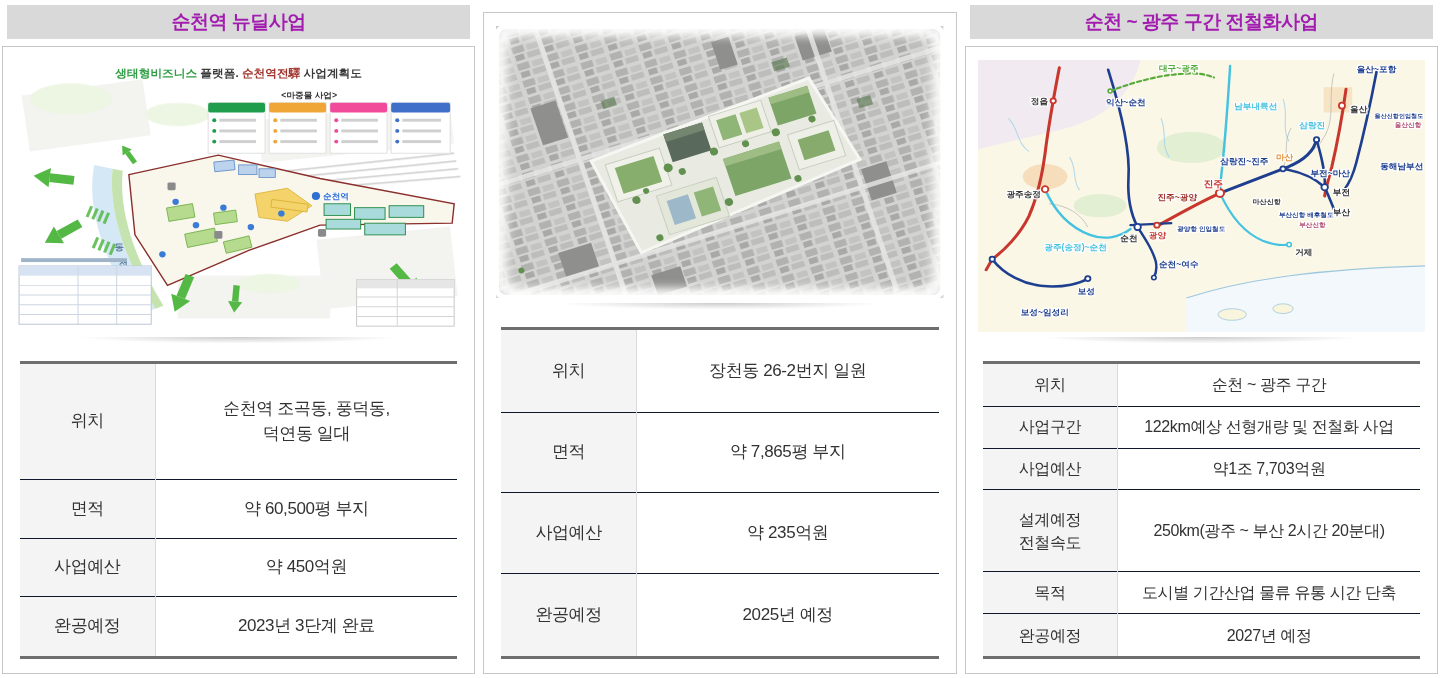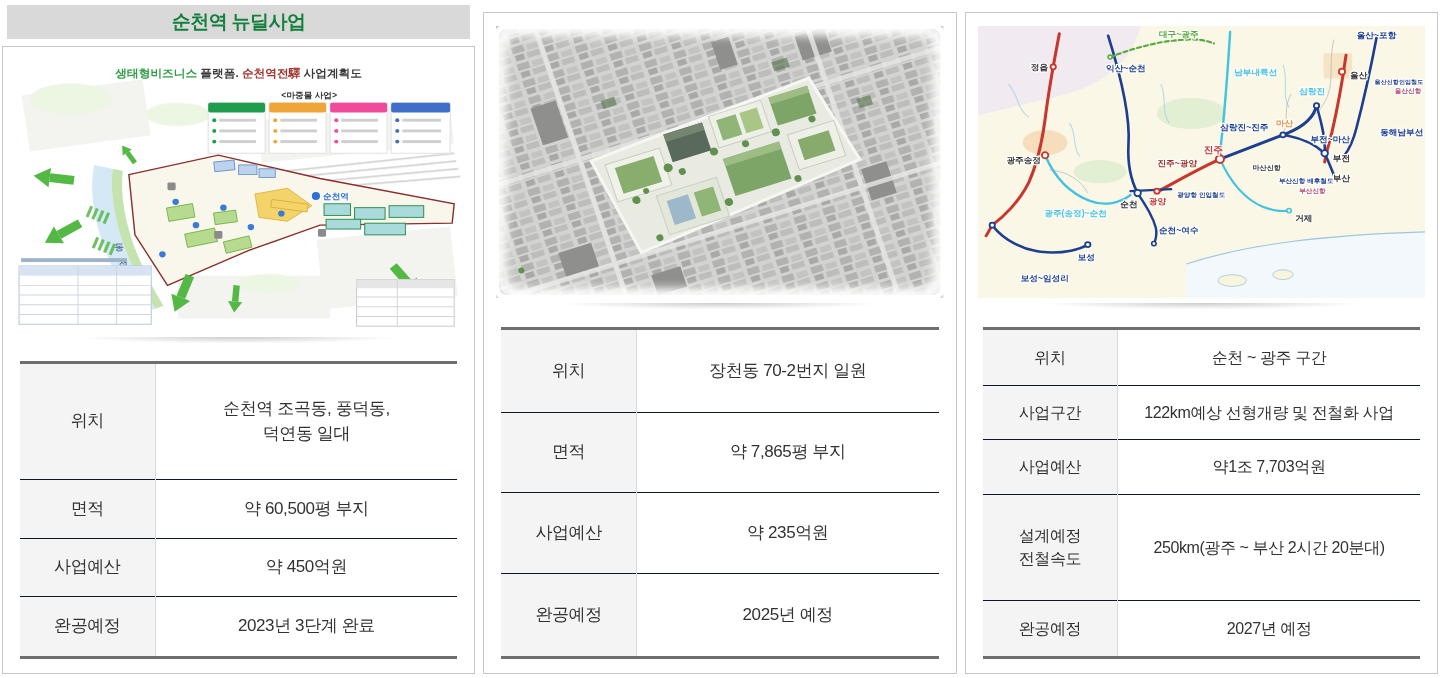--- a/index.html
+++ b/index.html
@@ -2,21 +2,21 @@
 <html><head>
 <meta charset="utf-8">
 <style>
   * { box-sizing: border-box; }
   html,body { margin:0; padding:0; background:#ffffff; }
   body { width:1440px; height:678px; font-family:"Liberation Sans","DejaVu Sans",sans-serif; }
   .cols { display:flex; gap:8px; padding:0 2px; width:100%; height:678px; }
   .panel { flex:1 1 0; display:flex; flex-direction:column; padding-top:5px; min-width:0; }
   .p-header { height:34px; flex:0 0 34px; background:#d9d9d9; border-radius:0; margin:0 5px;
               display:flex; align-items:center; justify-content:center;
-              font-size:19px; font-weight:700; color:#15803d; letter-spacing:-0.5px;font-family:Liberation Serif, serif; }
+              font-size:19px; font-weight:700; color:#a21caf; letter-spacing:-0.5px; }
   .p-body { flex:1 1 auto; border:1px solid #c6c6c6; margin:7px 0 4px; background:#fff;
             display:flex; flex-direction:column; padding:13px 12px 14px; min-height:0; }
   .img-wrap { height:272px; flex:0 0 272px; }
   svg.illus { width:100%; height:100%; display:block; }
   .img-shadow { height:9px; flex:0 0 9px; margin:5px 10px 0;
                 background:radial-gradient(ellipse 52% 100% at 50% 0%, rgba(110,110,110,0.35), rgba(110,110,110,0) 72%); }
   .tbl-wrap { flex:1 1 auto; margin:15px 5px 0; min-height:0; }
   table.tbl { width:100%; height:100%; border-collapse:collapse; table-layout:fixed;
               border-top:3px solid #6e6e6e; border-bottom:3px solid #6e6e6e; }
   .tbl th { width:135px; background:#f4f4f4; border-right:1px solid #d9d9d9; }
@@ -310,41 +310,44 @@
           <rect x="3" y="3" width="434" height="274" rx="20" fill="none" stroke="#ffffff" stroke-width="14" filter="url(#softblur)"></rect>
           <rect x="0.5" y="0.5" width="439" height="279" rx="10" fill="none" stroke="#ffffff" stroke-width="5"></rect>
         </svg>
       </div>
       <div class="img-shadow"></div>
       <div class="tbl-wrap">
         <table class="tbl">
           <tbody>
             <tr>
               <th>위치</th>
-              <td>장천동 70-2번지 일원</td>
+              <td>장천동 26-2번지 일원</td>
             </tr>
             <tr>
               <th>면적</th>
               <td>약 7,865평 부지</td>
             </tr>
             <tr>
               <th>사업예산</th>
               <td>약 235억원</td>
             </tr>
             <tr>
               <th>완공예정</th>
               <td>2025년 예정</td>
             </tr>
           </tbody>
         </table>
       </div>
     </div>
   </div>
 
   <div class="panel panel-3">
+    <div class="p-header">
+      <span>순천 ~ 광주 구간 전철화사업</span>
+    </div>
     <div class="p-body">
       <div class="img-wrap">
         <svg class="illus" viewBox="0 0 440 280" preserveAspectRatio="none" font-family="Liberation Sans, DejaVu Sans, sans-serif">
           <rect width="440" height="280" fill="#fbf7e6"></rect>
           <g>
             <path d="M0,0 H160 C150,40 120,62 80,72 L0,92 Z" fill="#ece4f4" opacity="0.7"></path>
             <ellipse cx="210" cy="90" rx="34" ry="16" fill="#e2efd2"></ellipse>
             <ellipse cx="120" cy="150" rx="26" ry="12" fill="#e2efd2"></ellipse>
             <ellipse cx="66" cy="120" rx="22" ry="13" fill="#f6debc"></ellipse>
             <rect x="340" y="28" width="28" height="26" fill="#f6debc" opacity="0.8"></rect>
@@ -445,20 +448,24 @@
             <tr>
               <th>사업예산</th>
               <td>약1조 7,703억원</td>
             </tr>
             <tr>
               <th>설계예정
 전철속도</th>
               <td>250km(광주 ~ 부산 2시간 20분대)</td>
             </tr>
             <tr>
+              <th>목적</th>
+              <td>도시별 기간산업 물류 유통 시간 단축</td>
+            </tr>
+            <tr>
               <th>완공예정</th>
               <td>2027년 예정</td>
             </tr>
           </tbody>
         </table>
       </div>
     </div>
   </div>
 
 </div>

